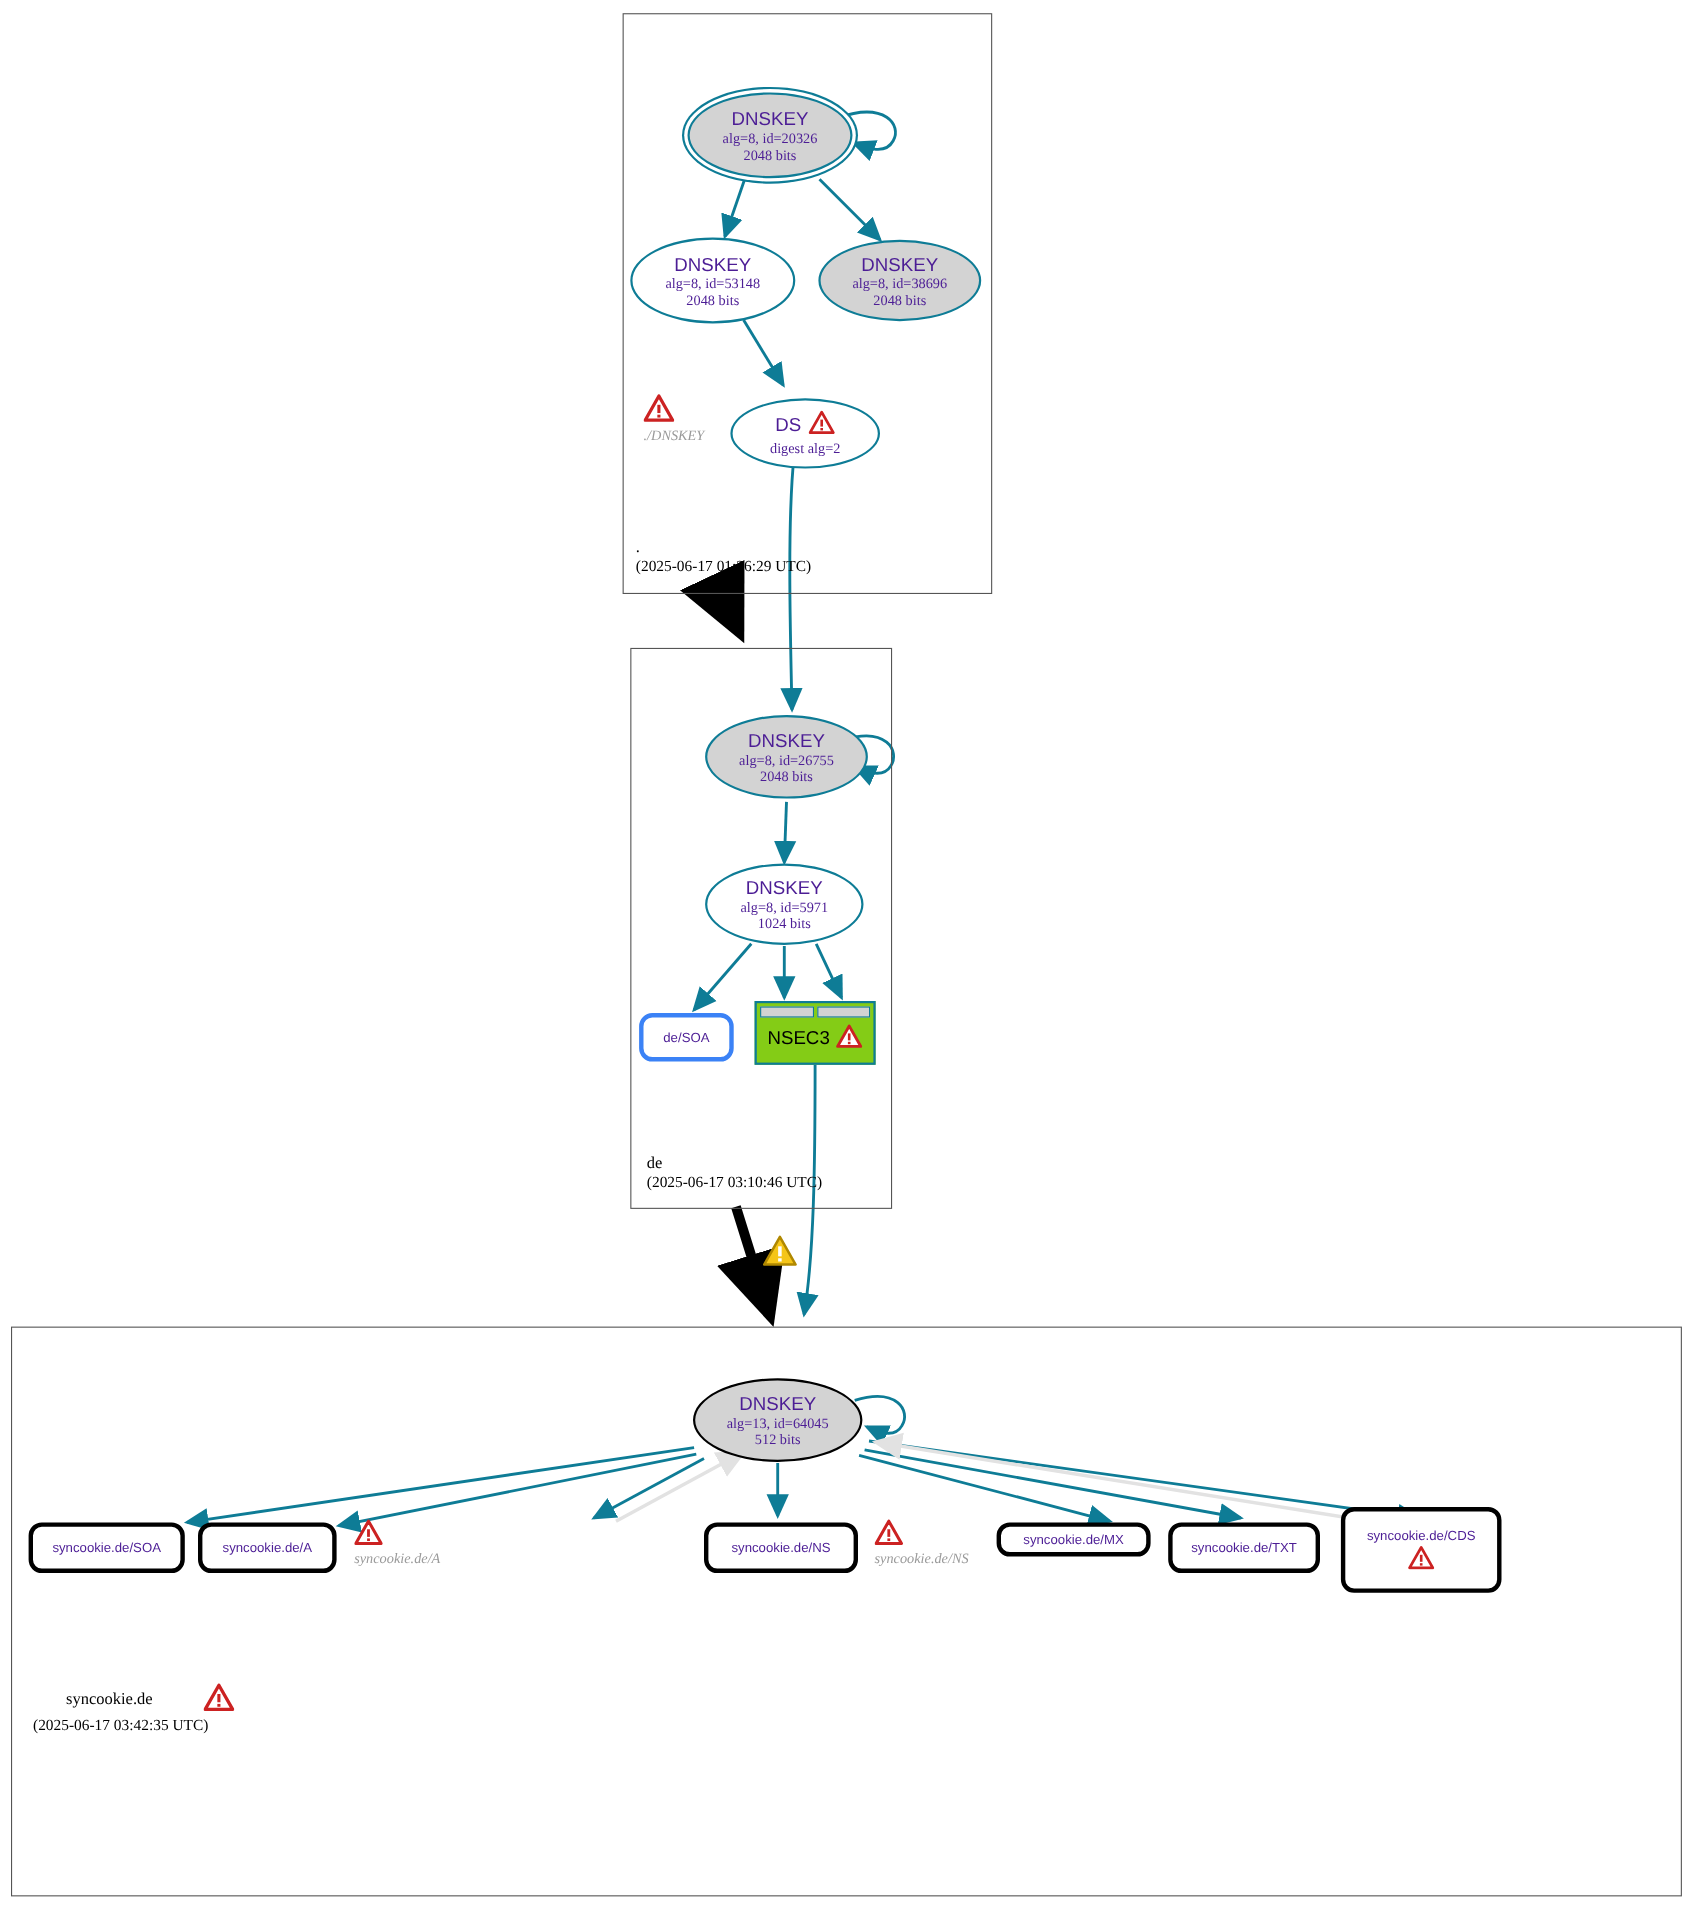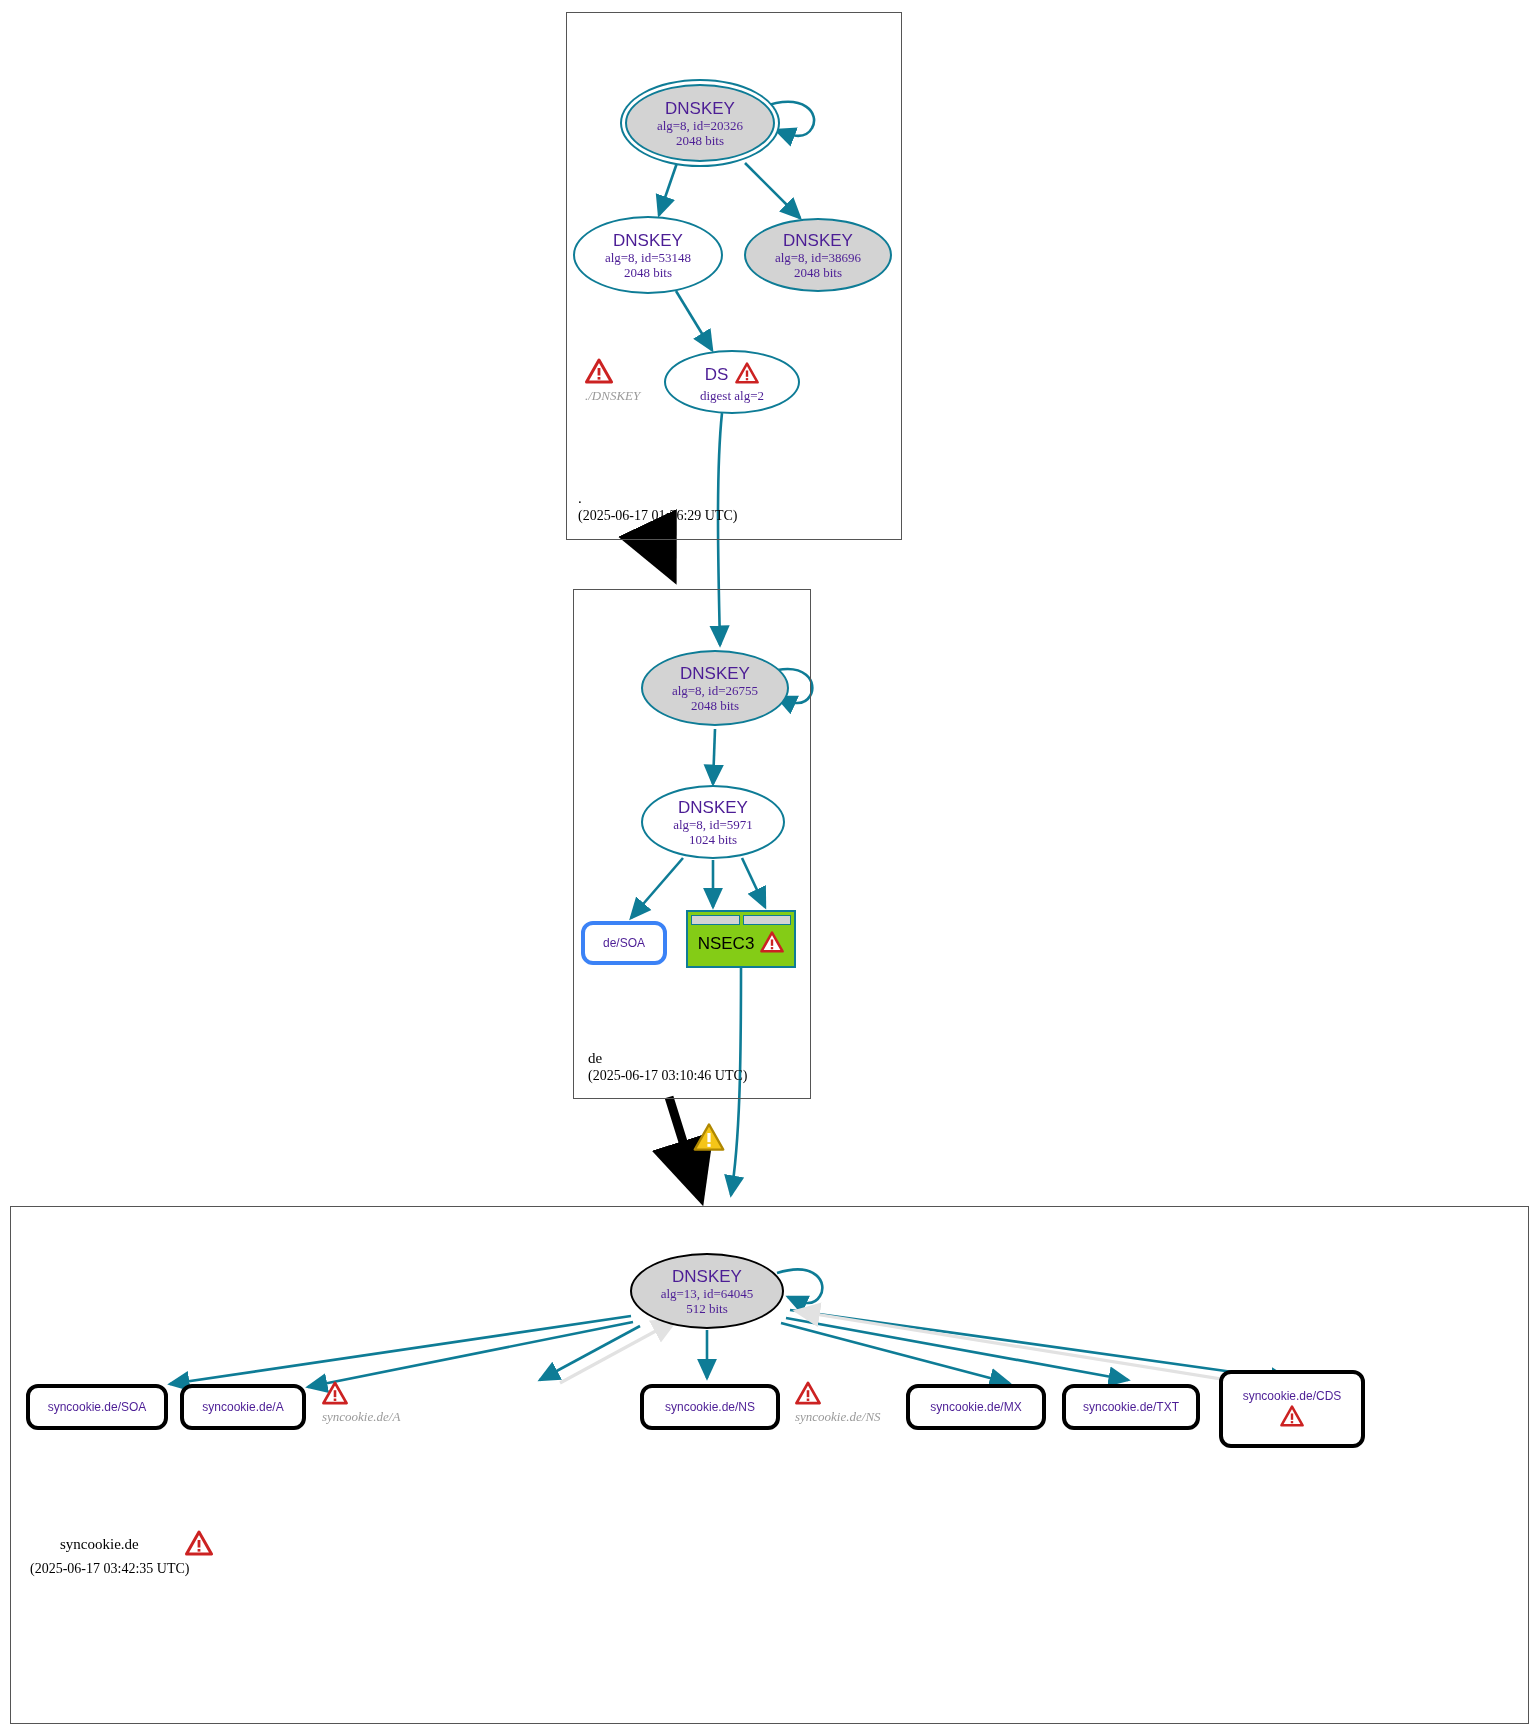--- a/index.html
+++ b/index.html
@@ -153,21 +153,21 @@
     <div class="t2">alg=8, id=53148</div>
     <div class="t2">2048 bits</div>
   </div>
 
   <div class="node ell gray" style="left:744px;top:218px;width:148px;height:74px;">
     <div class="t1">DNSKEY</div>
     <div class="t2">alg=8, id=38696</div>
     <div class="t2">2048 bits</div>
   </div>
 
-  <div class="node ell" style="left:664px;top:350px;width:136px;height:64px;">
+  <div class="node ell" style="left:664px;top:362px;width:136px;height:64px;">
     <div style="display:flex;align-items:center;gap:7px;">
       <span class="t1">DS</span>
       <span class="warn">
         <svg width="24" height="22" viewBox="0 0 28 26">
           <path d="M14 2 L26.5 24 L1.5 24 Z" fill="#ffffff" stroke="#cc2222" stroke-width="3" stroke-linejoin="round"></path>
           <rect x="12.6" y="10" width="2.8" height="7.5" fill="#cc2222"></rect>
           <rect x="12.6" y="19" width="2.8" height="2.6" fill="#cc2222"></rect>
         </svg>
       </span>
     </div>
@@ -260,21 +260,21 @@
     <span class="warn">
       <svg width="26" height="24" viewBox="0 0 28 26">
         <path d="M14 2 L26.5 24 L1.5 24 Z" fill="#ffffff" stroke="#cc2222" stroke-width="3" stroke-linejoin="round"></path>
         <rect x="12.6" y="10" width="2.8" height="7.5" fill="#cc2222"></rect>
         <rect x="12.6" y="19" width="2.8" height="2.6" fill="#cc2222"></rect>
       </svg>
     </span>
     <span>syncookie.de/NS</span>
   </div>
 
-  <div class="node rrect blk" style="left:906px;top:1384px;width:140px;height:46px;">
+  <div class="node rrect blk" style="left:906px;top:1384px;width:140px;height:31px;">
     <span>syncookie.de/MX</span>
   </div>
 
   <div class="node rrect blk" style="left:1062px;top:1384px;width:138px;height:46px;">
     <span>syncookie.de/TXT</span>
   </div>
 
   <div class="node rrect blk" style="left:1219px;top:1370px;width:146px;height:78px;">
     <span>syncookie.de/CDS</span>
     <span class="warn" style="margin-top:2px;">

